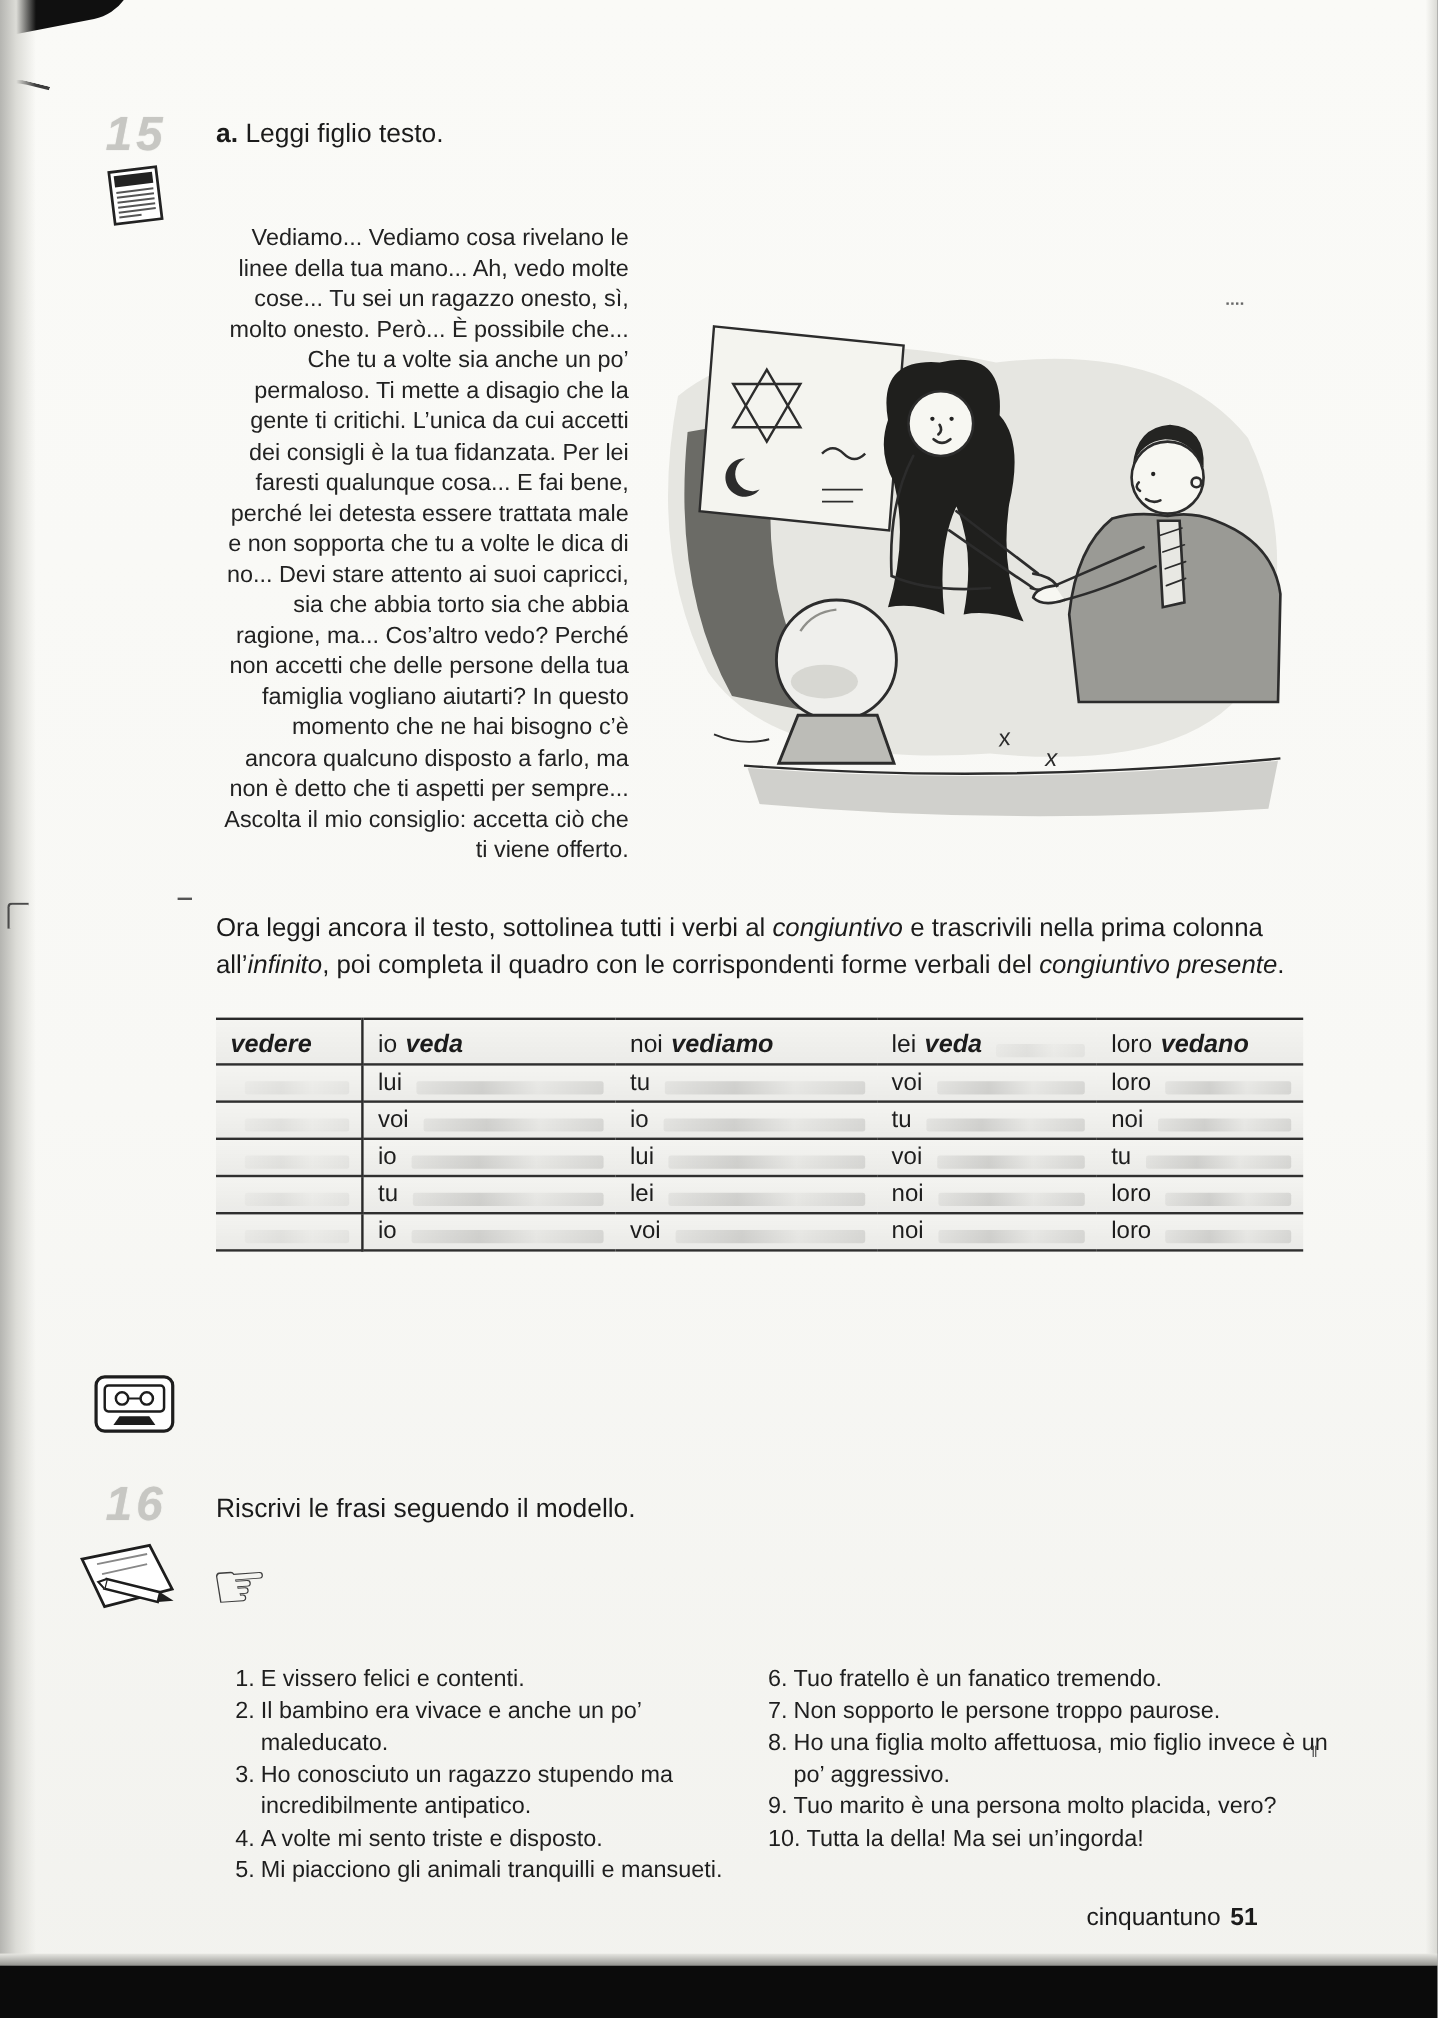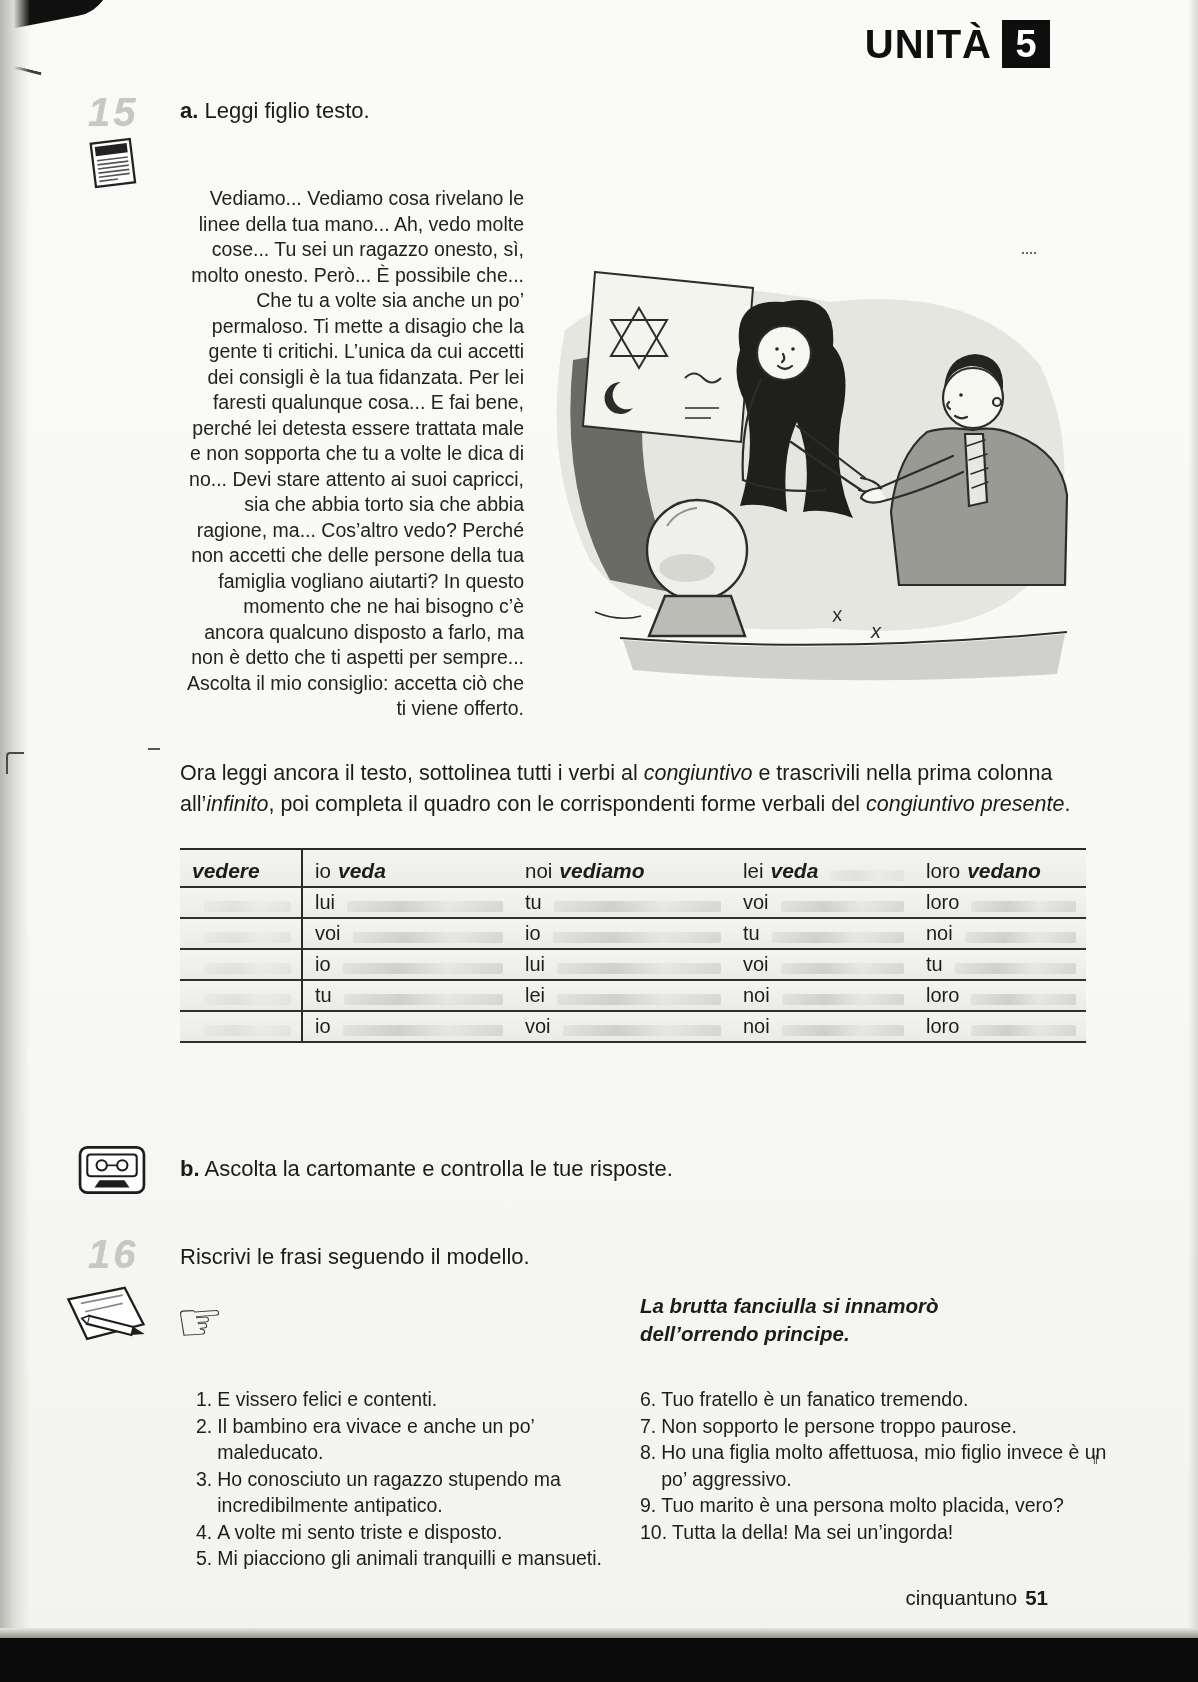--- a/index.html
+++ b/index.html
@@ -91,24 +91,20 @@
 <div class="page">
 
   <div class="corner-mark"></div>
   <div class="corner-line"></div>
   <div class="edge-left"></div>
   <div class="edge-right"></div>
   <div class="bracket-mark"></div>
   <div class="dash-mark"></div>
   <div class="dots-mark"></div>
 
-  <div class="unit">
-    <span class="unit-label">UNITÀ</span>
-    <span class="unit-badge">5</span>
-  </div>
 
   <div class="ex-num n15">15</div>
 
   <div class="part-line part-a">
     <b>a.</b>
     <span>Leggi figlio testo.</span>
   </div>
 
   <svg class="icon-news" viewBox="0 0 56 54">
     <g transform="rotate(-7 28 27)">
@@ -375,42 +371,37 @@
 
   <svg class="icon-cassette" viewBox="0 0 66 50">
     <rect x="2" y="3" width="62" height="44" rx="7" fill="#ffffff" stroke="#1d1d1d" stroke-width="2.6"></rect>
     <rect x="9" y="10" width="48" height="21" rx="3" fill="#ffffff" stroke="#1d1d1d" stroke-width="2"></rect>
     <circle cx="23" cy="20.5" r="5" fill="none" stroke="#1d1d1d" stroke-width="2"></circle>
     <circle cx="43" cy="20.5" r="5" fill="none" stroke="#1d1d1d" stroke-width="2"></circle>
     <path d="M28,20.5 h10" stroke="#1d1d1d" stroke-width="1.6"></path>
     <path d="M16,42 l5,-7 h24 l5,7 z" fill="#1d1d1d"></path>
   </svg>
 
-  <div class="part-line part-b">
-    <b>b.</b>
-    <span>Ascolta la cartomante e controlla le tue risposte.</span>
-  </div>
 
   <div class="ex-num n16">16</div>
 
   <div class="part-line ex16-title">Riscrivi le frasi seguendo il modello.</div>
 
   <svg class="icon-notepad" viewBox="0 0 92 66">
     <path d="M8,16 L62,5 L80,40 L26,54 Z" fill="#ffffff" stroke="#1d1d1d" stroke-width="2.2"></path>
     <path d="M20,20 l40,-8 M24,28 l36,-8" stroke="#888888" stroke-width="1.6" fill="none"></path>
     <g transform="rotate(14 52 42)">
       <rect x="26" y="38" width="44" height="8" fill="#ffffff" stroke="#1d1d1d" stroke-width="2"></rect>
       <path d="M70,38 l12,4 l-12,4 z" fill="#1d1d1d"></path>
       <path d="M26,38 l-6,4 l6,4" fill="#ffffff" stroke="#1d1d1d" stroke-width="1.6"></path>
     </g>
   </svg>
 
   <span class="hand-glyph">☞</span>
 
-  <div class="model model-right">La brutta fanciulla si innamorò dell’orrendo principe.</div>
 
   <div class="ex-list list-left">
     <div class="item">
         <span class="n">1.</span>
         <span class="t">E vissero felici e contenti.</span>
       </div>
     <div class="item">
         <span class="n">2.</span>
         <span class="t">Il bambino era vivace e anche un po’ maleducato.</span>
       </div>

